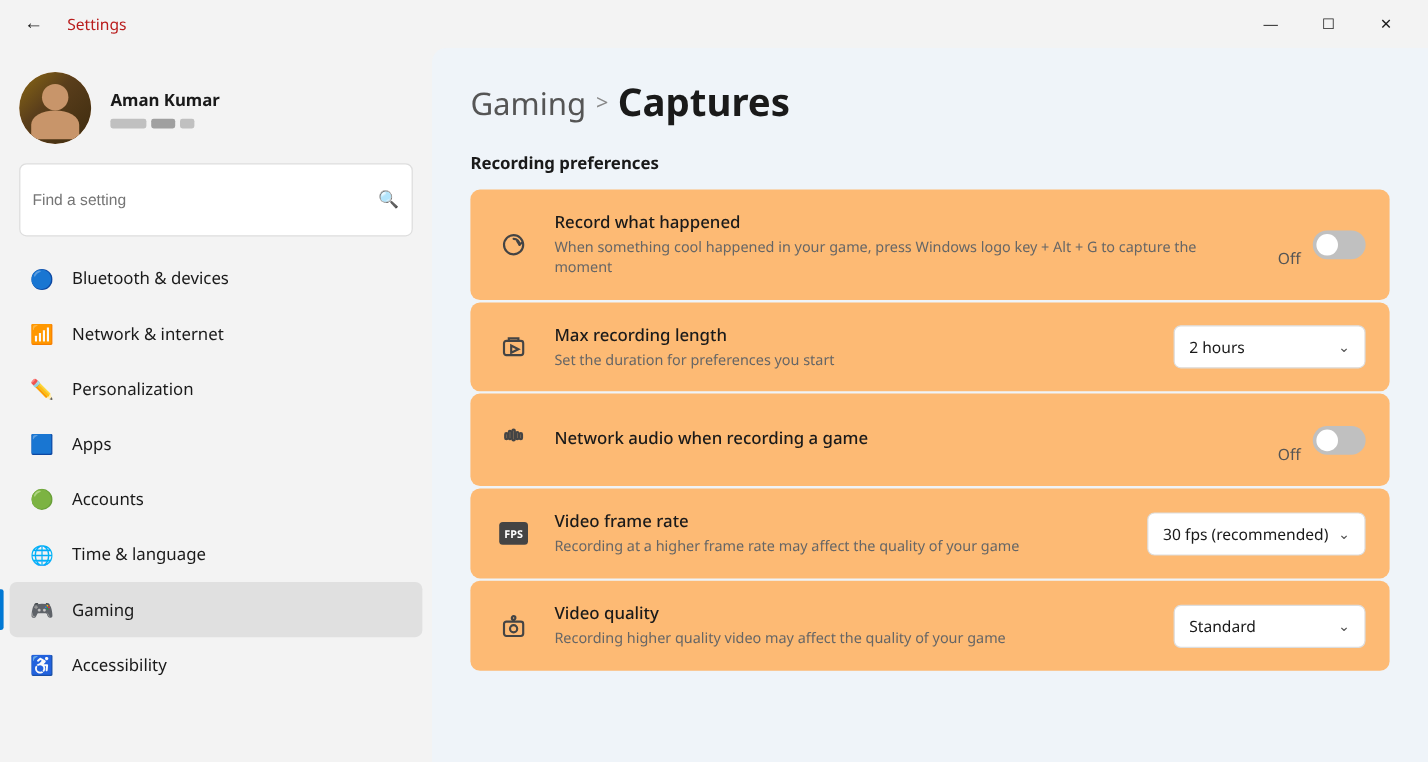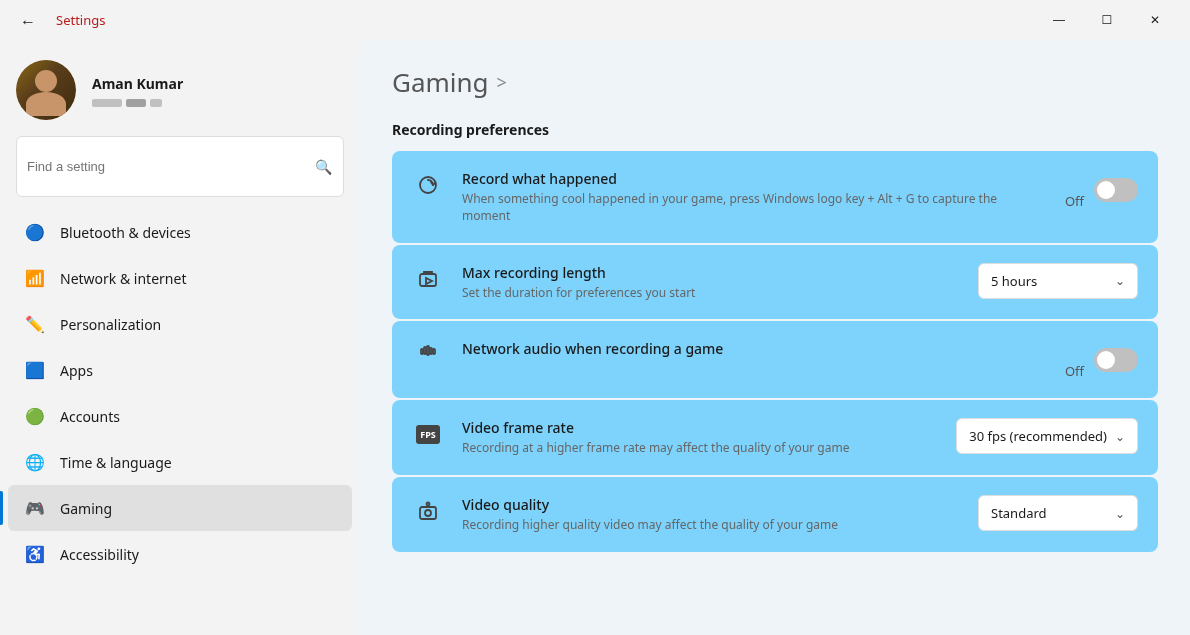--- a/index.html
+++ b/index.html
@@ -257,25 +257,25 @@
       margin-bottom: 12px;
     }
 
     
     .settings-list {
       display: flex;
       flex-direction: column;
       gap: 2px;
     }
     .settings-card {
-      background: #7dd3fc;
+      background: #fdba74;
       border-radius: 8px;
       padding: 18px 20px;
       display: flex;
-      align-items: flex-start;
+      align-items: center;
       gap: 18px;
     }
     .settings-card-icon {
       width: 32px;
       height: 32px;
       display: flex;
       align-items: center;
       justify-content: center;
       flex-shrink: 0;
       font-size: 20px;
@@ -423,20 +423,21 @@
         </div>
       </nav>
 
   </div>
 
   <div class="main-content">
 
     <div class="breadcrumb">
       <span class="breadcrumb-parent">Gaming</span>
       <span class="breadcrumb-sep">&gt;</span>
+      <span class="breadcrumb-current">Captures</span>
     </div>
 
     <div class="section-title">Recording preferences</div>
 
     <div class="settings-list" id="settings-list">
         <div class="settings-card">
           <div class="settings-card-icon">
             <svg width="22" height="22" viewBox="0 0 22 22" fill="none" stroke="#444" stroke-width="1.8">
       <circle cx="11" cy="11" r="8"></circle>
       <path d="M11 6 A5 5 0 0 1 16 11" stroke-linecap="round"></path>
@@ -461,21 +462,21 @@
       <polyline points="7,6 7,4 15,4 15,6"></polyline>
       <polygon points="9,10 9,16 15,13"></polygon>
     </svg>
           </div>
           <div class="settings-card-content">
             <div class="settings-card-title">Max recording length</div>
             <div class="settings-card-desc">Set the duration for preferences you start</div>
           </div>
           <div class="settings-card-control">
             <div class="dropdown">
-              <span>5 hours</span>
+              <span>2 hours</span>
               <span class="dropdown-arrow">⌄</span>
             </div>
           </div>
         </div>
         <div class="settings-card">
           <div class="settings-card-icon">
             <svg width="22" height="22" viewBox="0 0 22 22" fill="none" stroke="#444" stroke-width="1.8">
       <rect x="7" y="3" width="2" height="7" rx="1"></rect>
       <rect x="10" y="2" width="2" height="9" rx="1"></rect>
       <rect x="13" y="4" width="2" height="6" rx="1"></rect>

